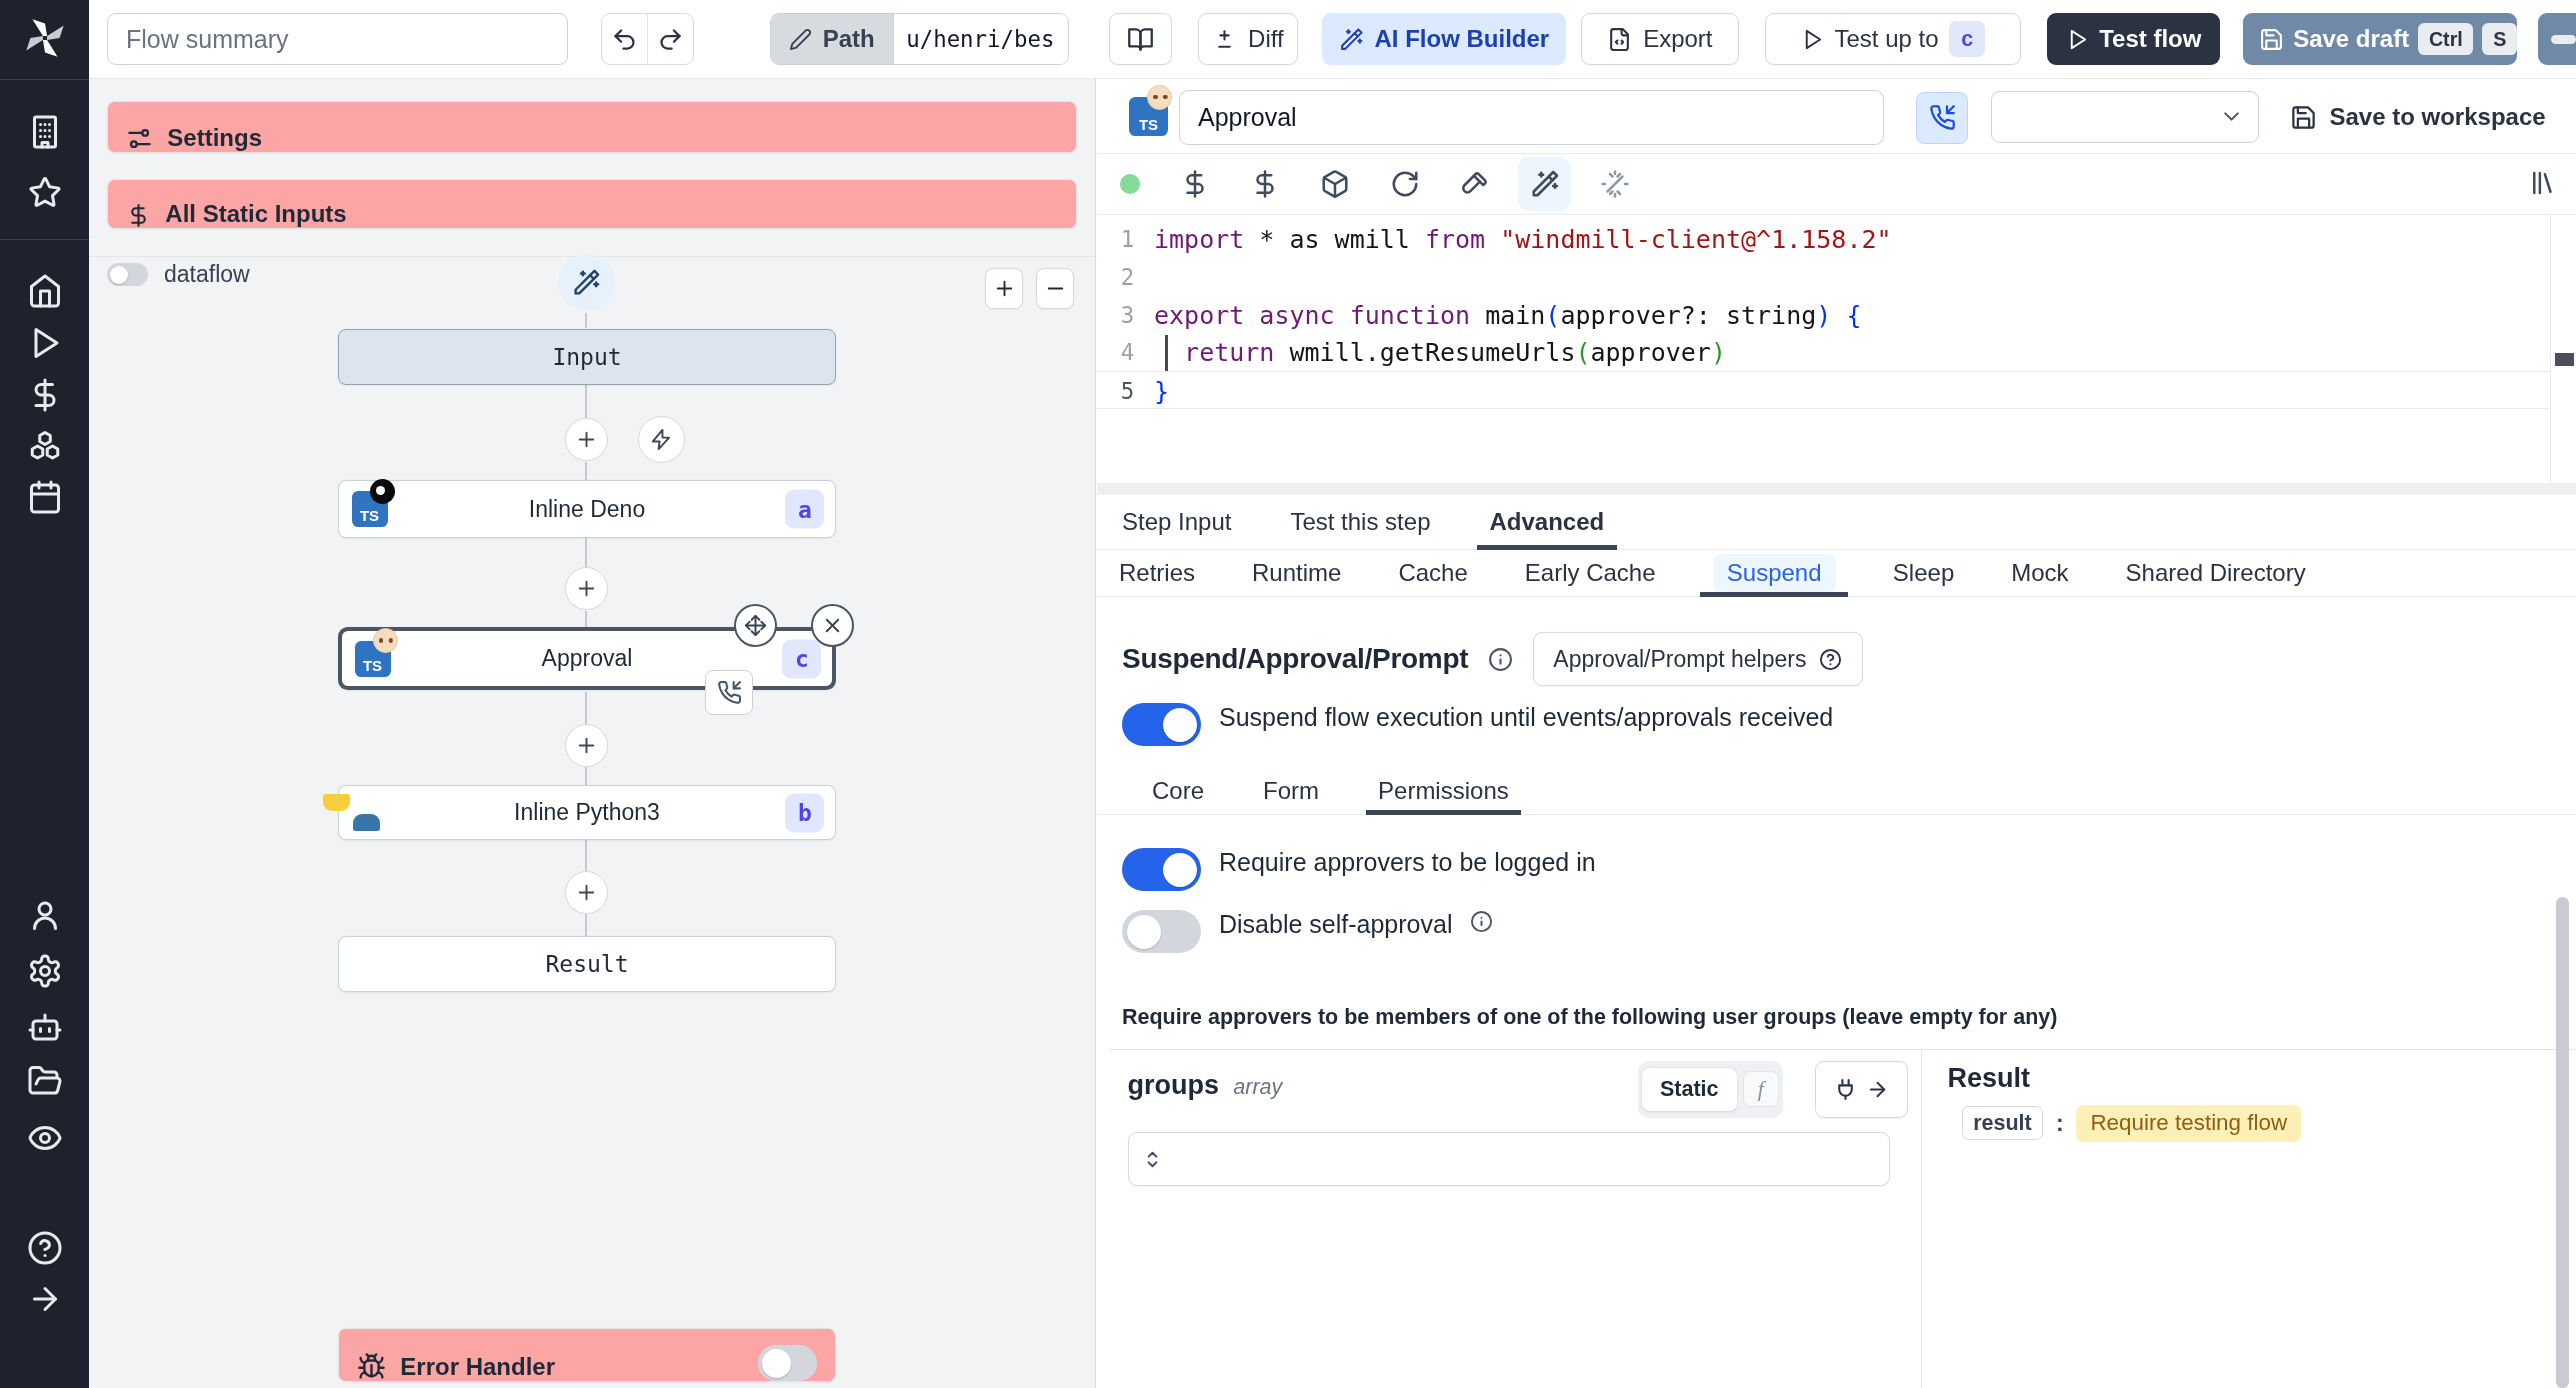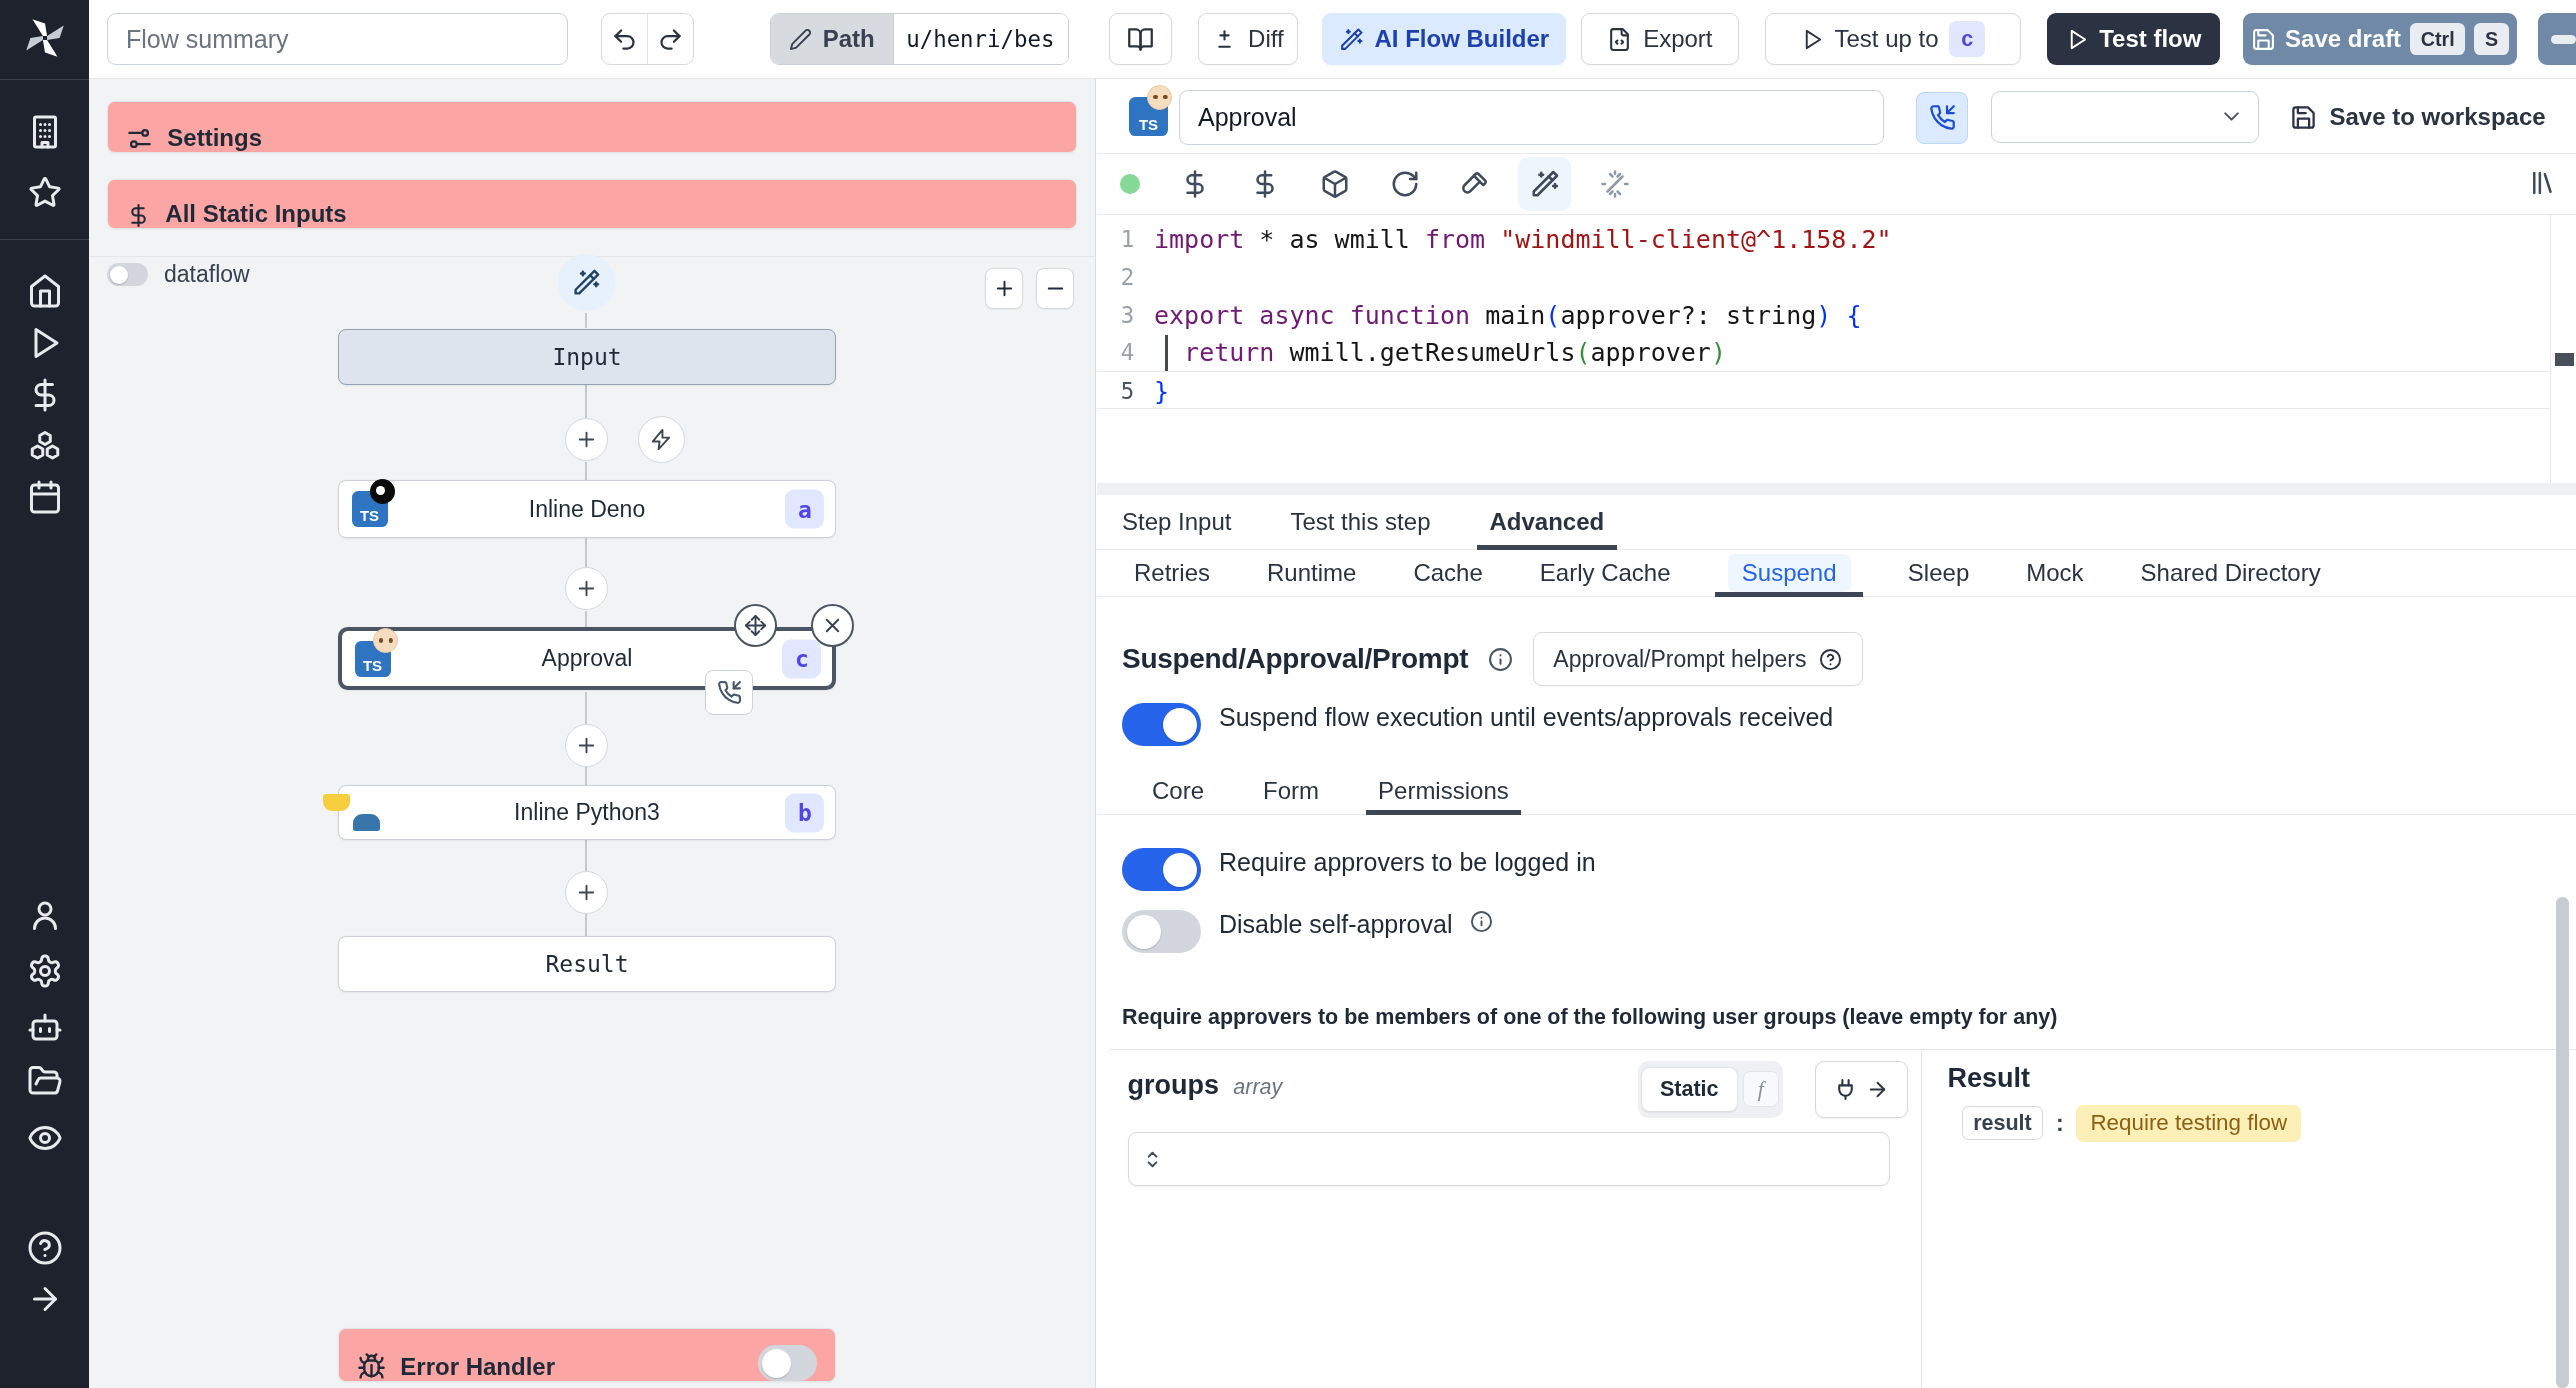--- a/index.html
+++ b/index.html
@@ -36,21 +36,21 @@
   .path-right { flex:1; background:#fff; display:flex; align-items:center; padding:0 12.5px;
     font-size:22.4px; color:#111827; border-left:1.3px solid #cbd0d6; }
   .book-btn { left:1020px; width:63px; }
   .diff-btn { left:1109px; width:100px; }
   .ai-btn { left:1233px; width:244px; background:#dbeafe; border:none; color:#1e40af; font-weight:600; }
   .export-btn { left:1492px; width:158px; }
   .testupto-btn { left:1676px; width:256px; }
   .badge-c { display:inline-flex; align-items:center; justify-content:center; width:36px; height:36px;
     border-radius:7.2px; background:#e0e7ff; color:#4f46e5; font-weight:700; font-size:21.5px; }
   .testflow-btn { left:1958px; width:173px; background:#2b3342; border:none; color:#fff; font-weight:600; }
-  .savedraft-btn { left:2154px; width:274px; background:#6f89a7; border:none; color:#fff; font-weight:600; gap:9px; }
+  .savedraft-btn { left:2154px; width:274px; background:#6f89a7; border:none; color:#fff; font-weight:600; gap:9px;justify-content:flex-end; }
   .kbd { background:#e9edf2; color:#2b3342; border-radius:6.3px; font-size:19.7px; font-weight:600;
     padding:4.5px 10.7px; }
   .partial-btn { left:2449px; width:38px; background:#6f89a7; border-radius:9px 0 0 9px;
     display:flex; align-items:center; }
   .partial-btn .kbd { margin-left:12.5px; width:27px; padding:4.5px 5.4px; }
 
   
   .flow-panel { position:absolute; left:89px; top:79px; width:1007px; height:1309px;
     background:#f2f3f5; border-right:0.9px solid #d9dce1; }
   .card { position:absolute; left:18px; right:18px; background:#fca5a5; border:0.9px solid #e3e5e9;
@@ -137,21 +137,21 @@
   .ed-thumb { position:absolute; right:1.8px; top:138px; width:19.7px; height:13.4px; background:#4a505a; }
   .splitter { position:absolute; left:0; top:404px; width:100%; height:11.6px; background:#eef0f2; }
 
   
   .tabs1 { position:absolute; left:0; top:416px; width:100%; height:55px; display:flex;
     align-items:center; padding-left:25px; gap:59px; border-bottom:0.9px solid #e8eaed;
     font-size:24px; color:#2b3342; }
   .tabs1 .tab { position:relative; height:55px; display:flex; align-items:center; }
   .tab-active-bar { position:absolute; left:-12.5px; right:-12.5px; bottom:0; height:4.5px; background:#3b4556; }
   .tabs2 { position:absolute; left:0; top:471px; width:100%; height:47px; display:flex;
-    align-items:center; padding-left:37px; gap:57px; border-bottom:0.9px solid #e8eaed;
+    align-items:center; padding-left:22px; gap:57px; border-bottom:0.9px solid #e8eaed;
     font-size:24px; color:#2b3342; }
   .tabs2 .tab { position:relative; height:47px; display:flex; align-items:center; }
   .suspend-pill { background:#eef6ff; color:#2563eb; border-radius:7.2px; padding:5.4px 14.3px; }
 
   
   .content { position:absolute; left:0; top:519px; width:100%; height:791px; }
   .head-row { position:absolute; left:25px; top:34px; display:flex; align-items:center; gap:19.7px; }
   .head-row h2 { font-size:28px; font-weight:800; color:#1f2937; letter-spacing:-0.3px; }
   .helpers-btn { display:flex; align-items:center; gap:12.5px; height:54px; padding:0 19.7px;
     border:1.3px solid #d6dade; border-radius:9px; background:#fff; font-size:23px; font-weight:500;

